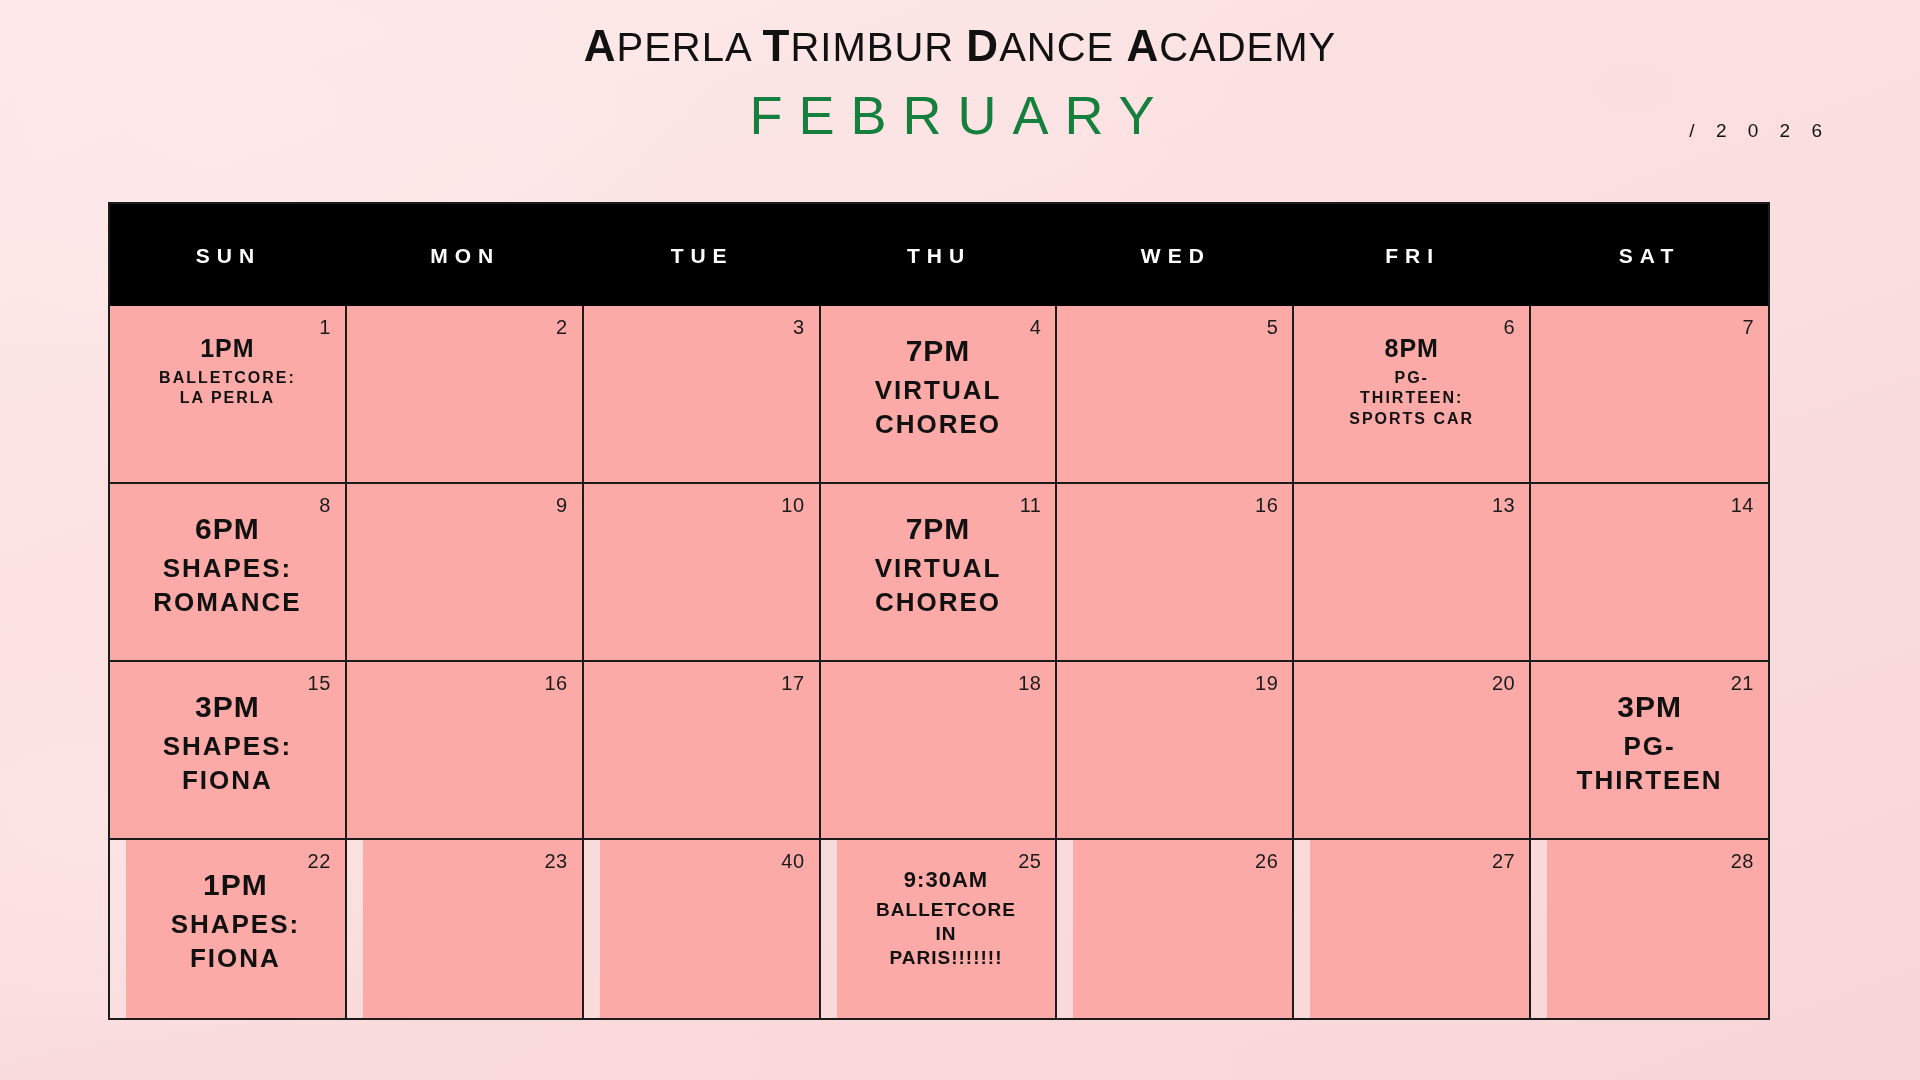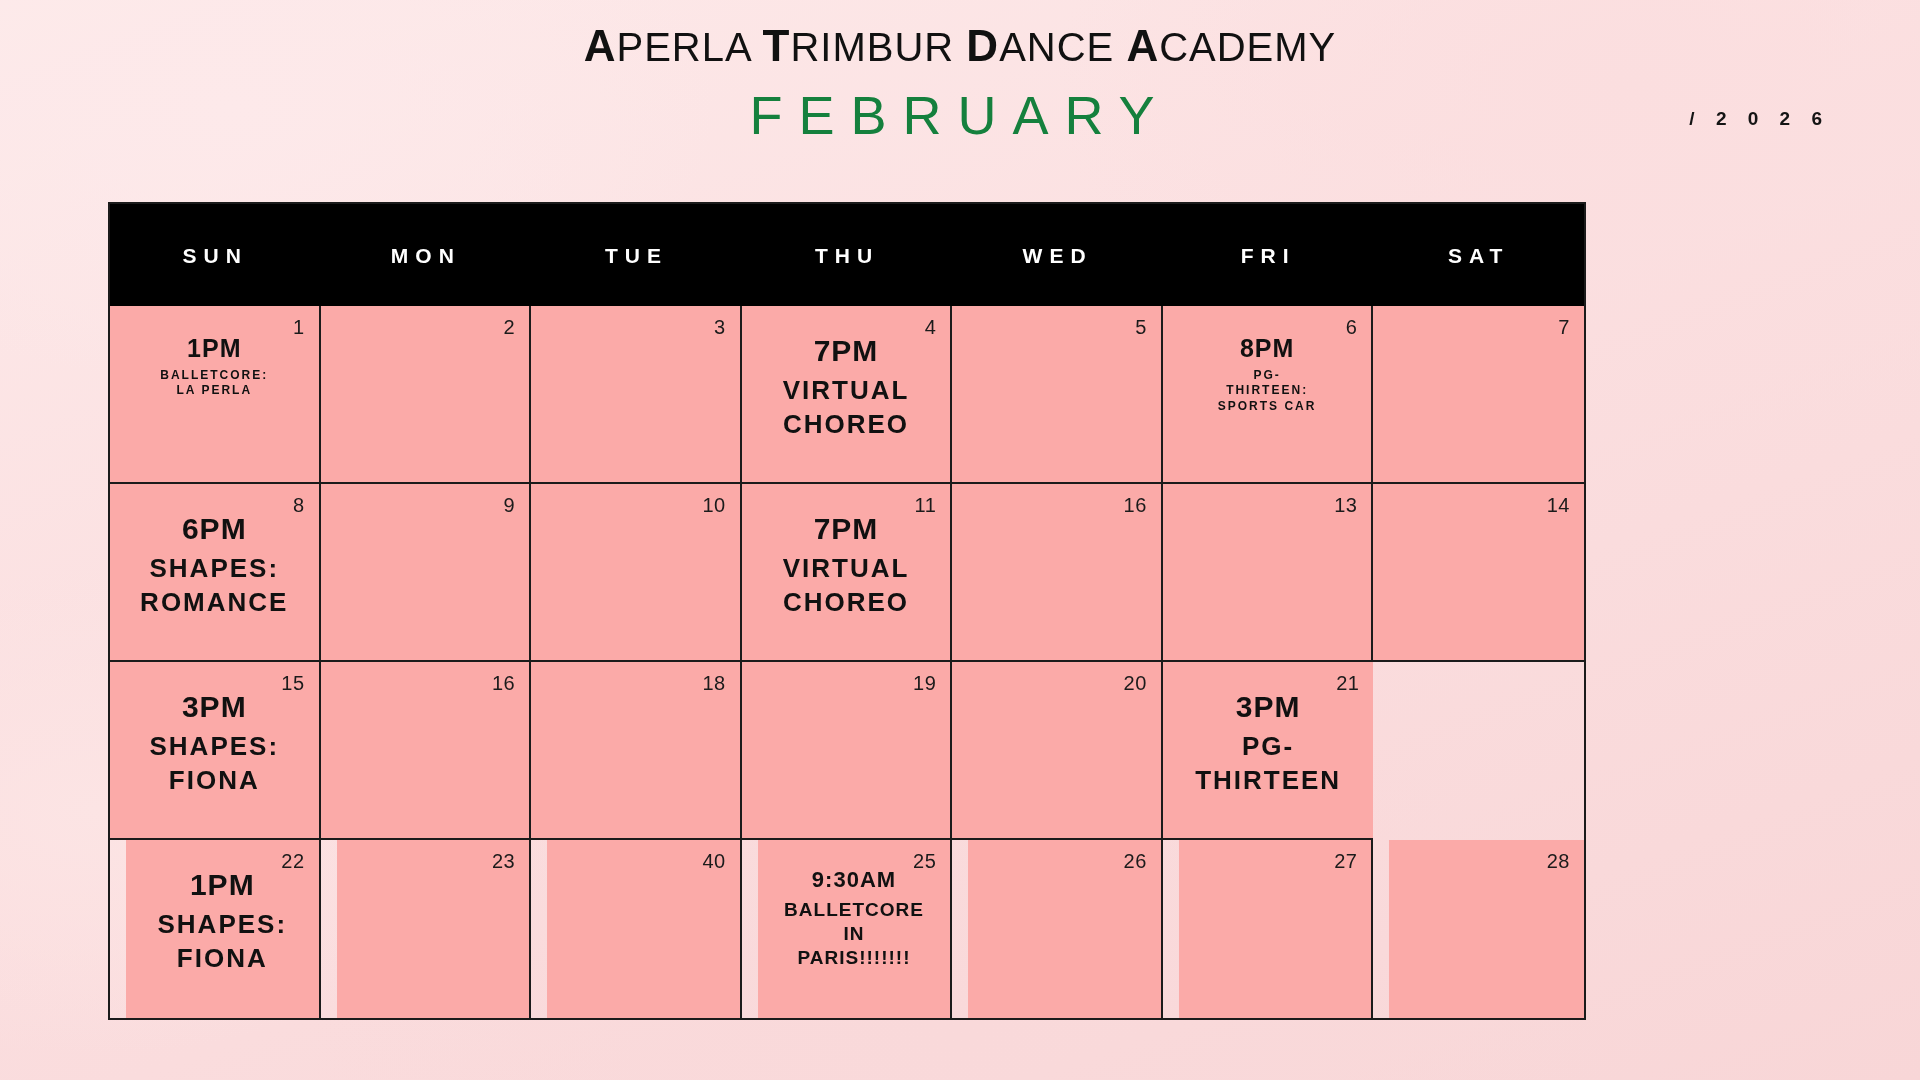--- a/index.html
+++ b/index.html
@@ -55,33 +55,33 @@
     margin-top: 14px;
     font-size: 54px;
     letter-spacing: 16px;
     color: #15803d;
     font-weight: 400;
     font-family: "Liberation Sans", sans-serif;
   }
   .year {
     position: absolute;
     right: 90px;
-    top: 108px;
+    top: 120px;
     font-size: 19px;
     letter-spacing: 8px;
     color: #141414;
-    font-weight: 700;
+    font-weight: 400;
   }
 
   
   .calendar {
     position: absolute;
     left: 108px;
     top: 202px;
-    width: 1478px;
+    width: 1662px;
     border: 2px solid #1b1b1b;
     box-sizing: border-box;
   }
   .dow-row {
     display: grid;
     grid-template-columns: repeat(7, 1fr);
     background: #000;
   }
   .dow {
     color: #fff;
@@ -135,21 +135,21 @@
     font-size: 30px;
     letter-spacing: 1px;
     margin-bottom: 4px;
   }
   .event .desc {
     display: block;
     font-size: 26px;
     letter-spacing: 2px;
   }
   .event.small .time { font-size: 25px; }
-  .event.small .desc { font-size: 12px; }
+  .event.small .desc { font-size: 16px; }
   .event.tiny .time { font-size: 22px; letter-spacing: 1px; }
   .event.tiny .desc { font-size: 19px; letter-spacing: 1px; line-height: 1.25; }
 </style>
 </head>
 <body>
 
 <div class="bg"></div>
 
 <div class="page">
 
@@ -248,20 +248,23 @@
             <div class="event">
               <span class="time">3PM</span>
               <span class="desc">SHAPES:</span>
               <span class="desc">FIONA</span>
             </div>
           </div>
           <div class="cell">
             <div class="daynum">16</div>
           </div>
           <div class="cell">
+            <div class="daynum">17</div>
+          </div>
+          <div class="cell">
             <div class="daynum">18</div>
           </div>
           <div class="cell">
             <div class="daynum">19</div>
           </div>
           <div class="cell">
             <div class="daynum">20</div>
           </div>
           <div class="cell">
             <div class="daynum">21</div>

